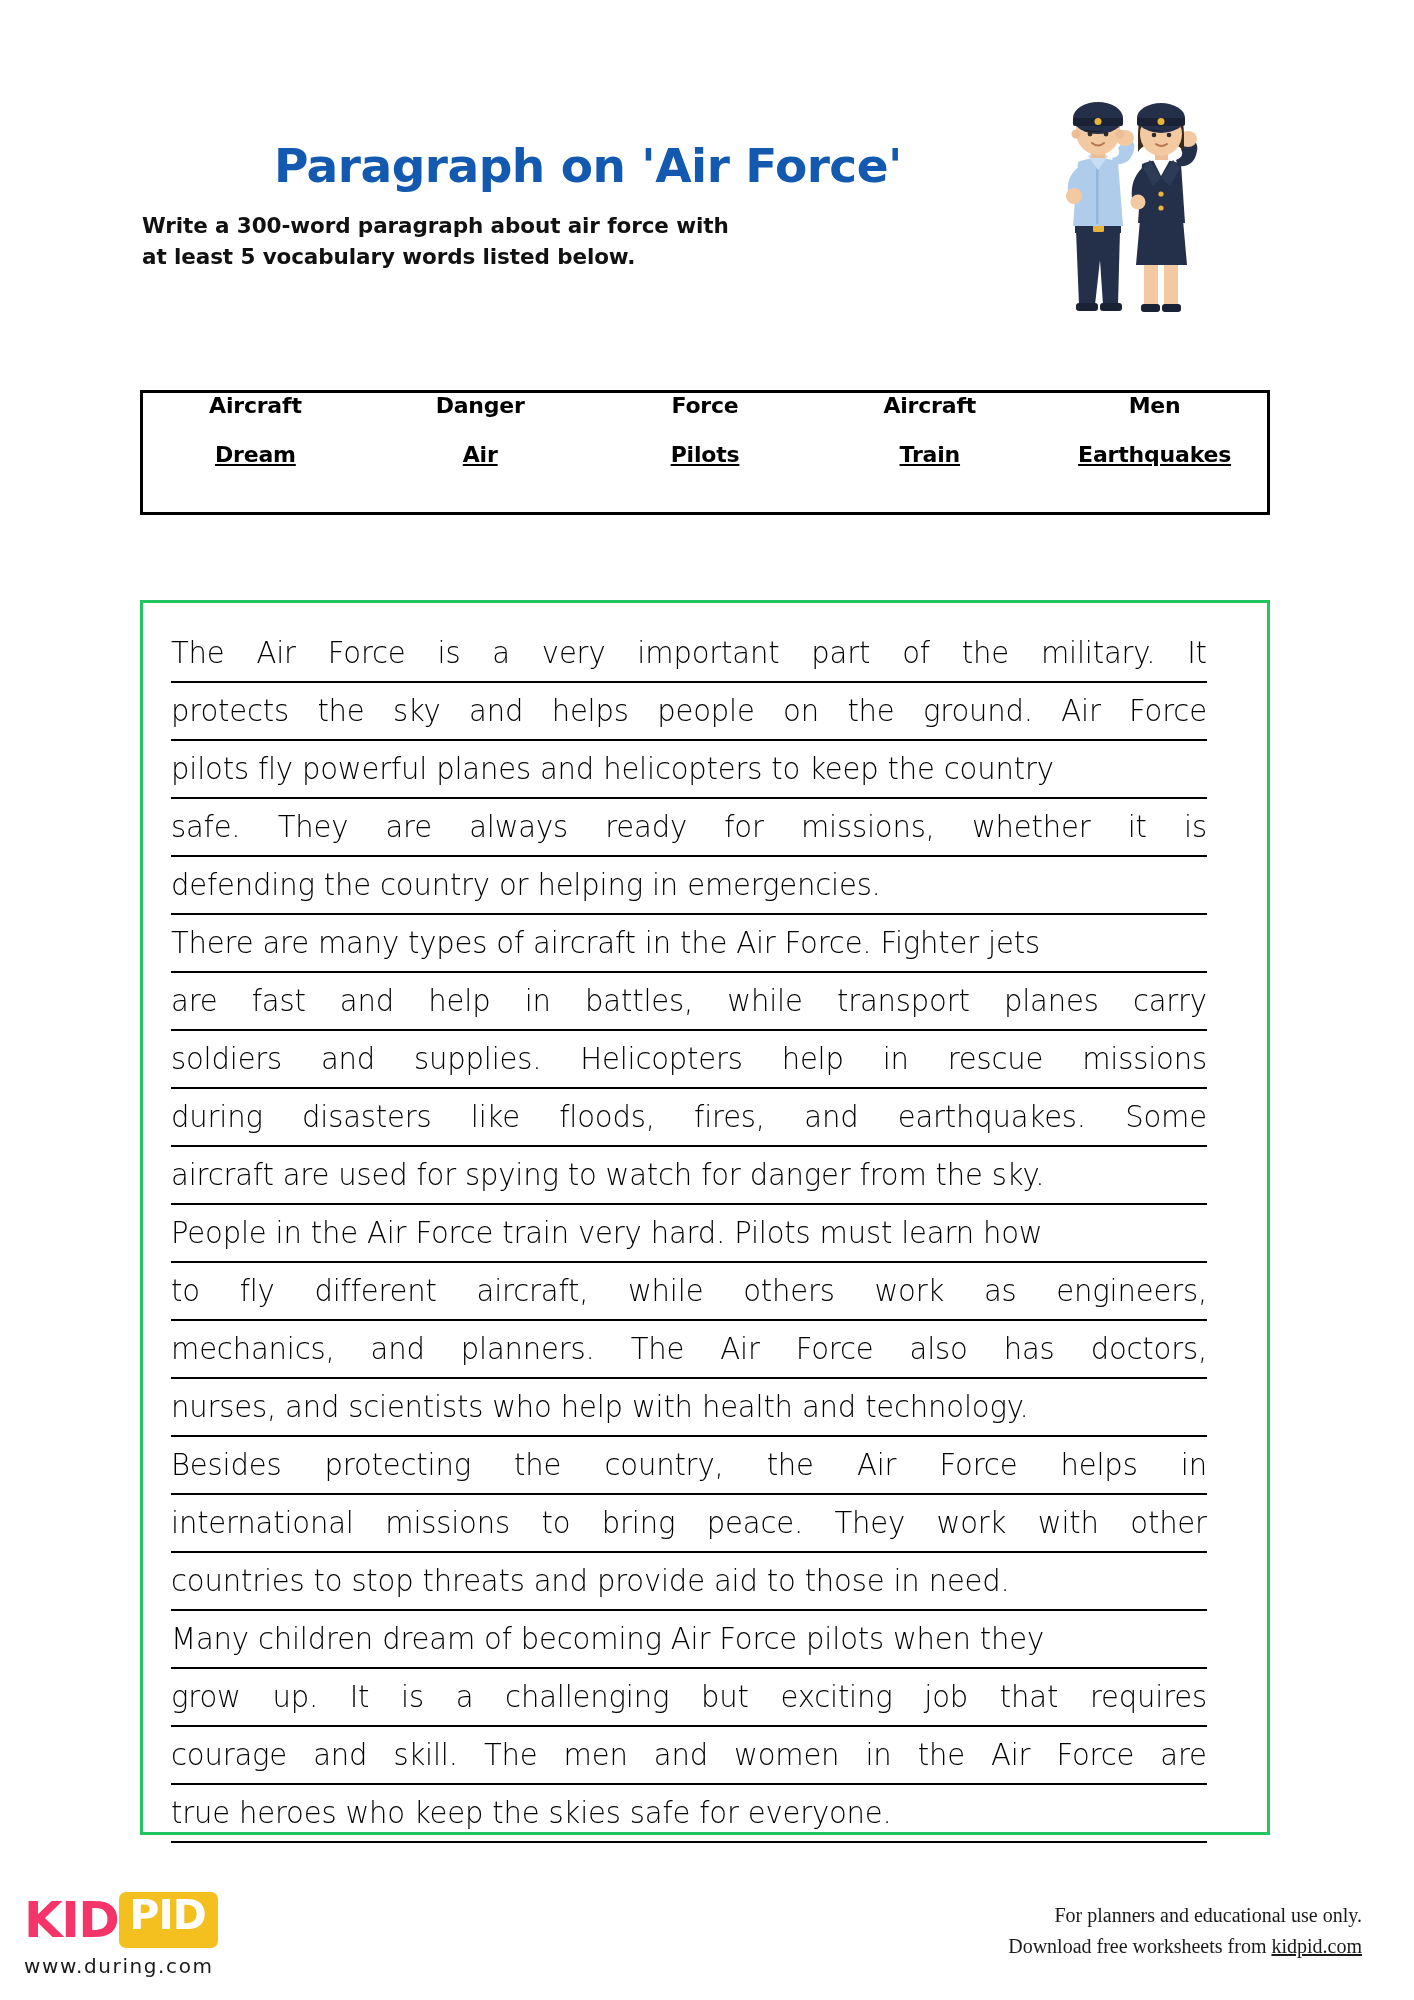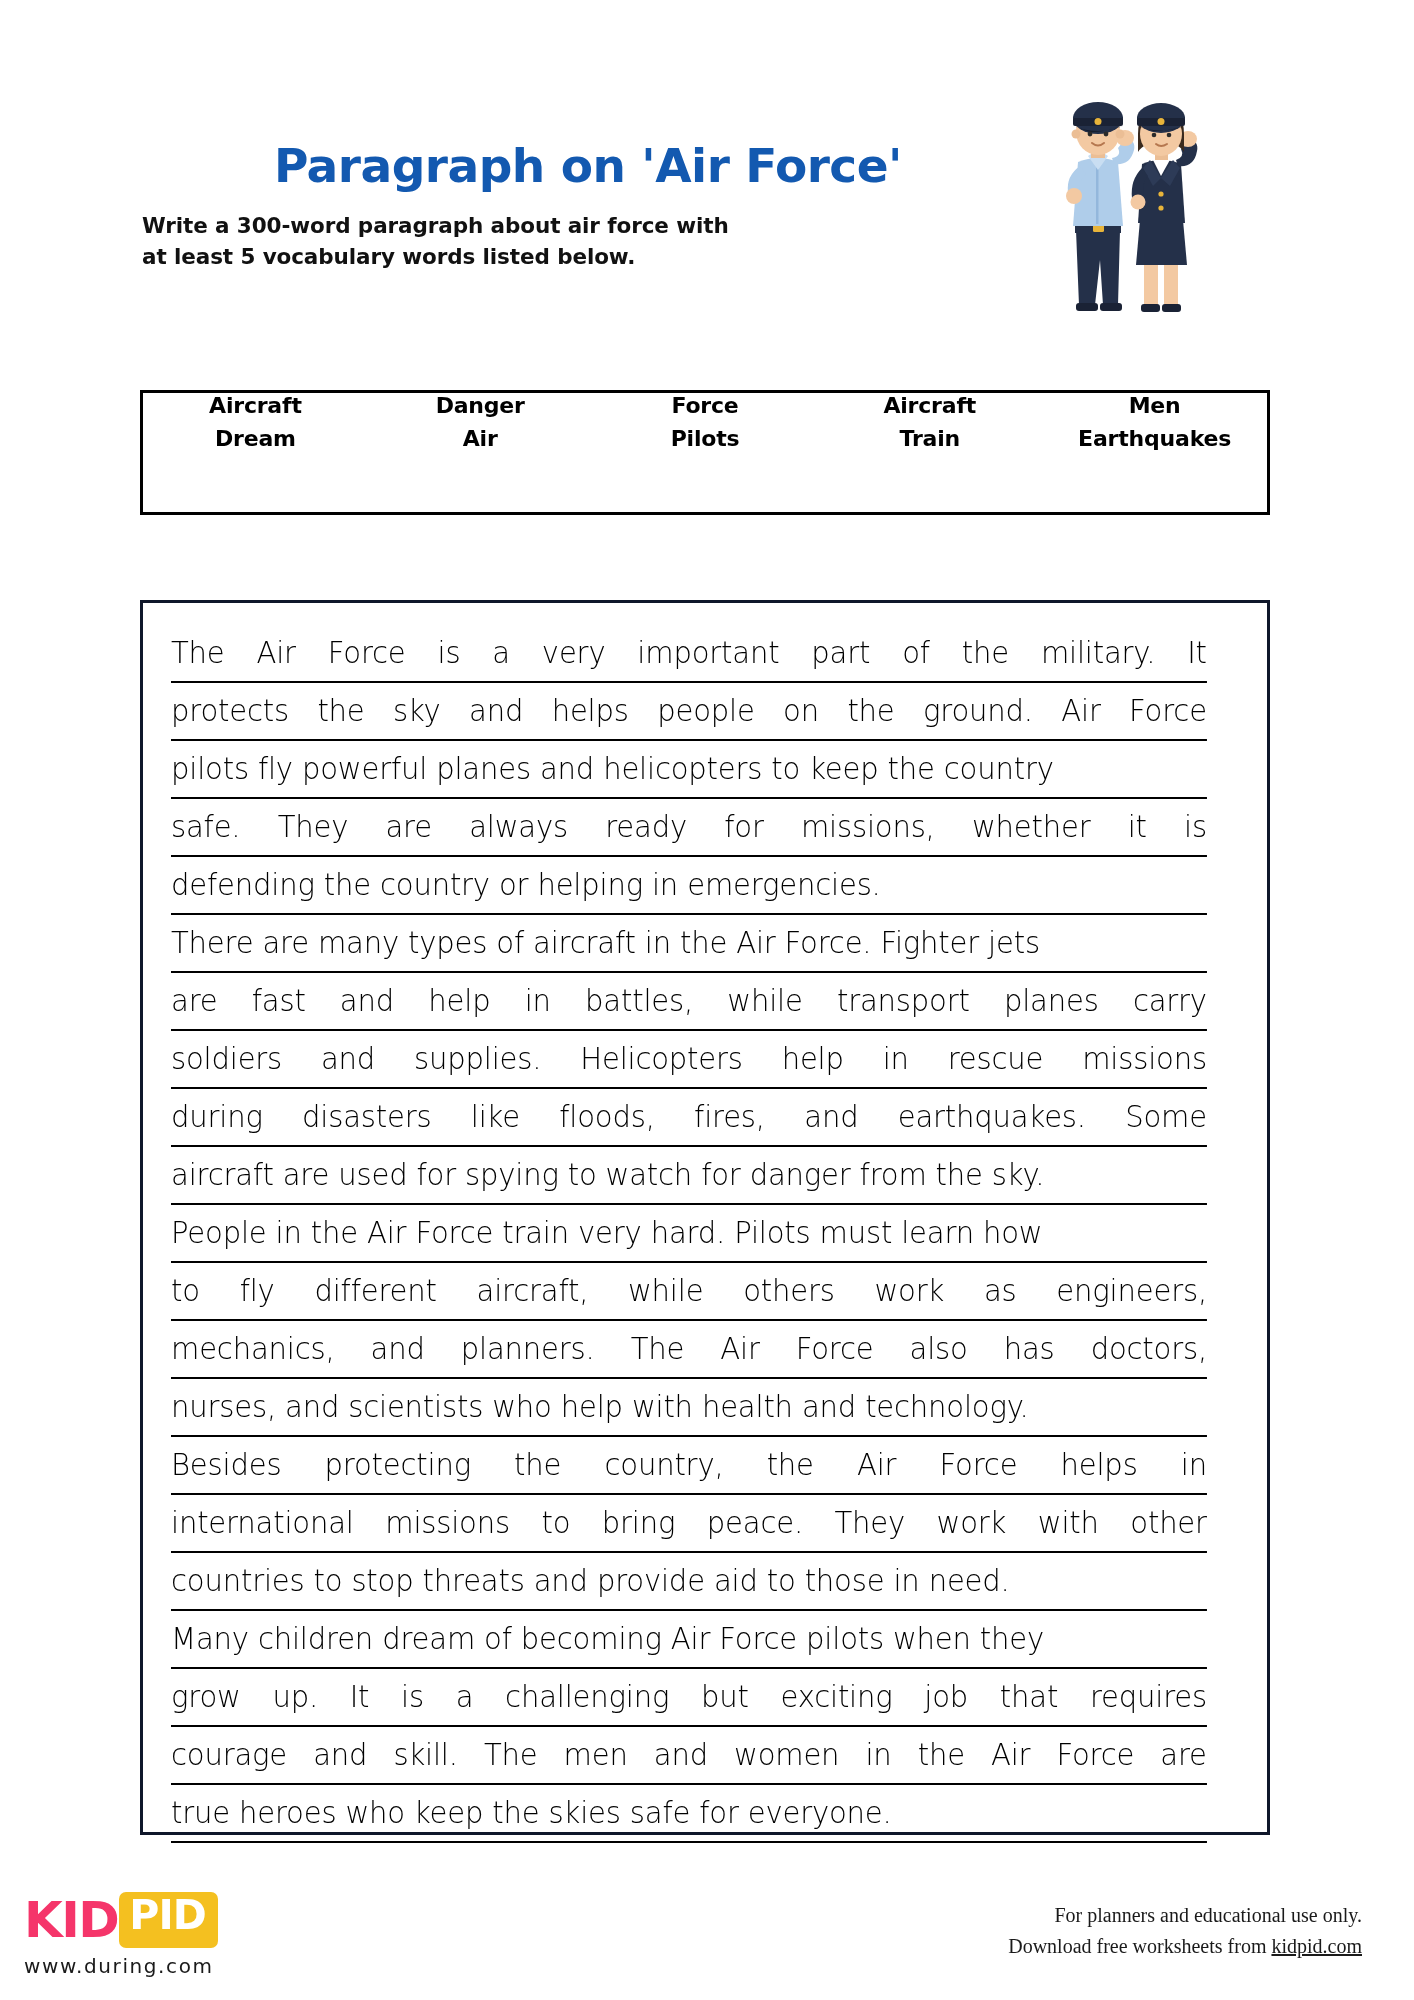--- a/index.html
+++ b/index.html
@@ -69,40 +69,41 @@
     border: 3px solid #000000;
     box-sizing: border-box;
     display: flex;
     flex-direction: column;
   }
   .vocab-row {
     display: flex;
     width: 100%;
   }
   .vocab-row + .vocab-row {
-    margin-top: 8px;
+    margin-top: 24px;
+    text-decoration: underline;
   }
   .vocab-cell {
     flex: 1;
     text-align: center;
     font-family: "DejaVu Sans", sans-serif;
     font-size: 22px;
     font-weight: 700;
     color: #000000;
     letter-spacing: -0.2px;
   }
 
   
   .writing-box {
     position: absolute;
     left: 140px;
     top: 600px;
     width: 1130px;
     height: 1235px;
-    border: 3px solid #0f172a;
+    border: 3px solid #22c55e;
     box-sizing: border-box;
     padding: 22px 28px 10px 28px;
   }
   .para-line {
     font-family: "DejaVu Sans", sans-serif;
     font-weight: 300;
     font-size: 30px;
     color: #000000;
     line-height: 56px;
     height: 56px;

